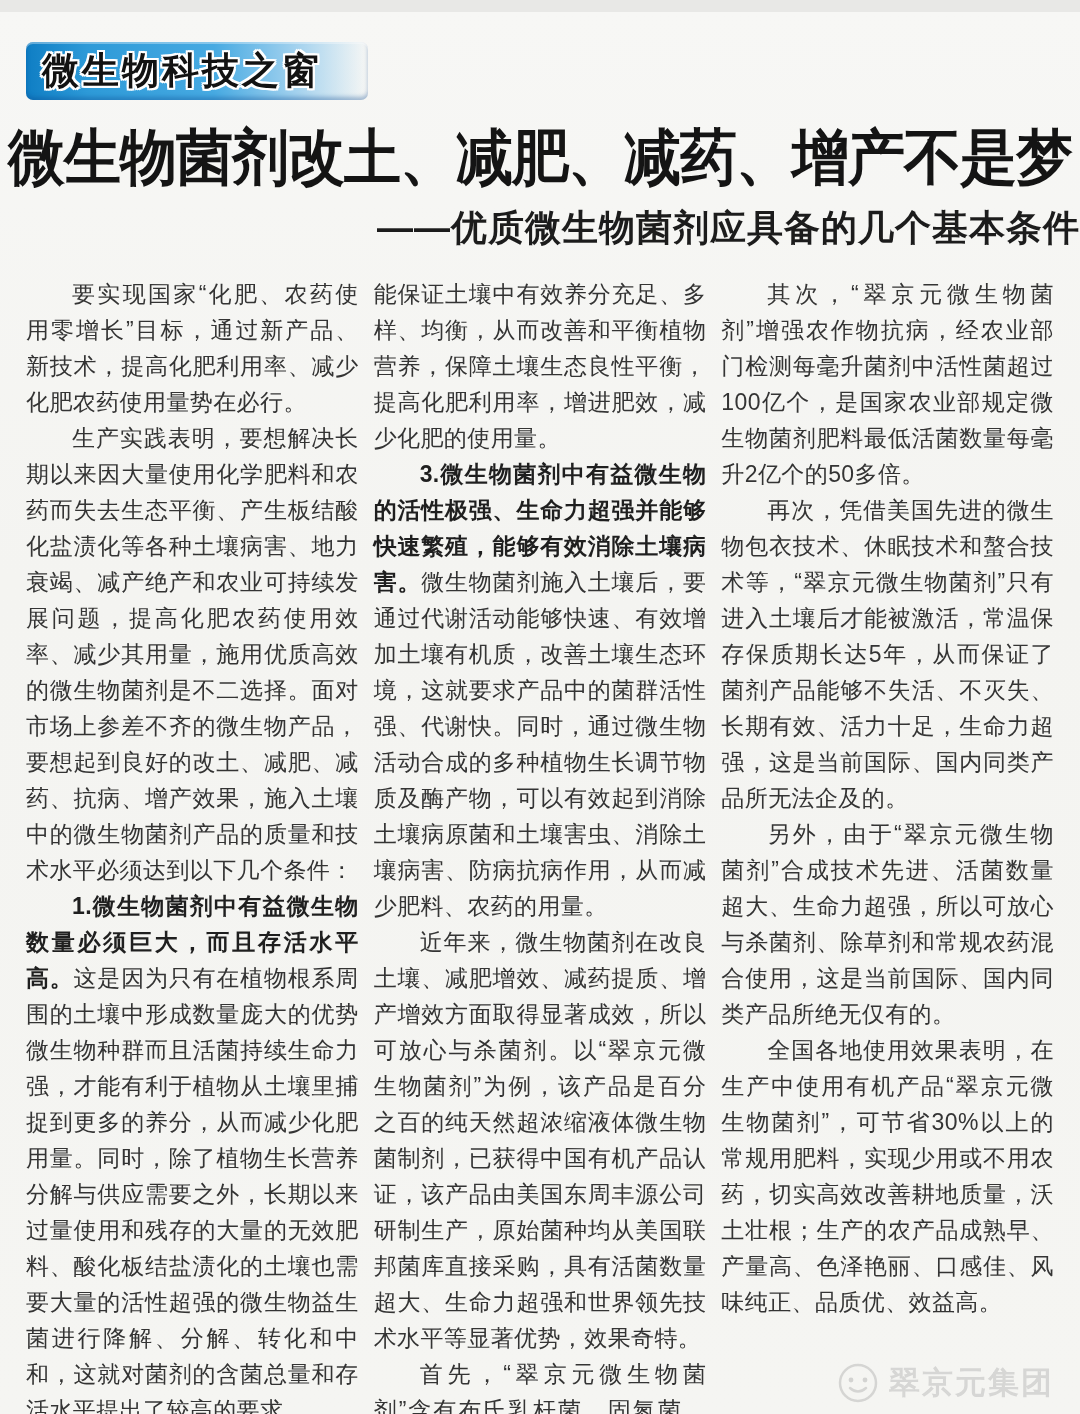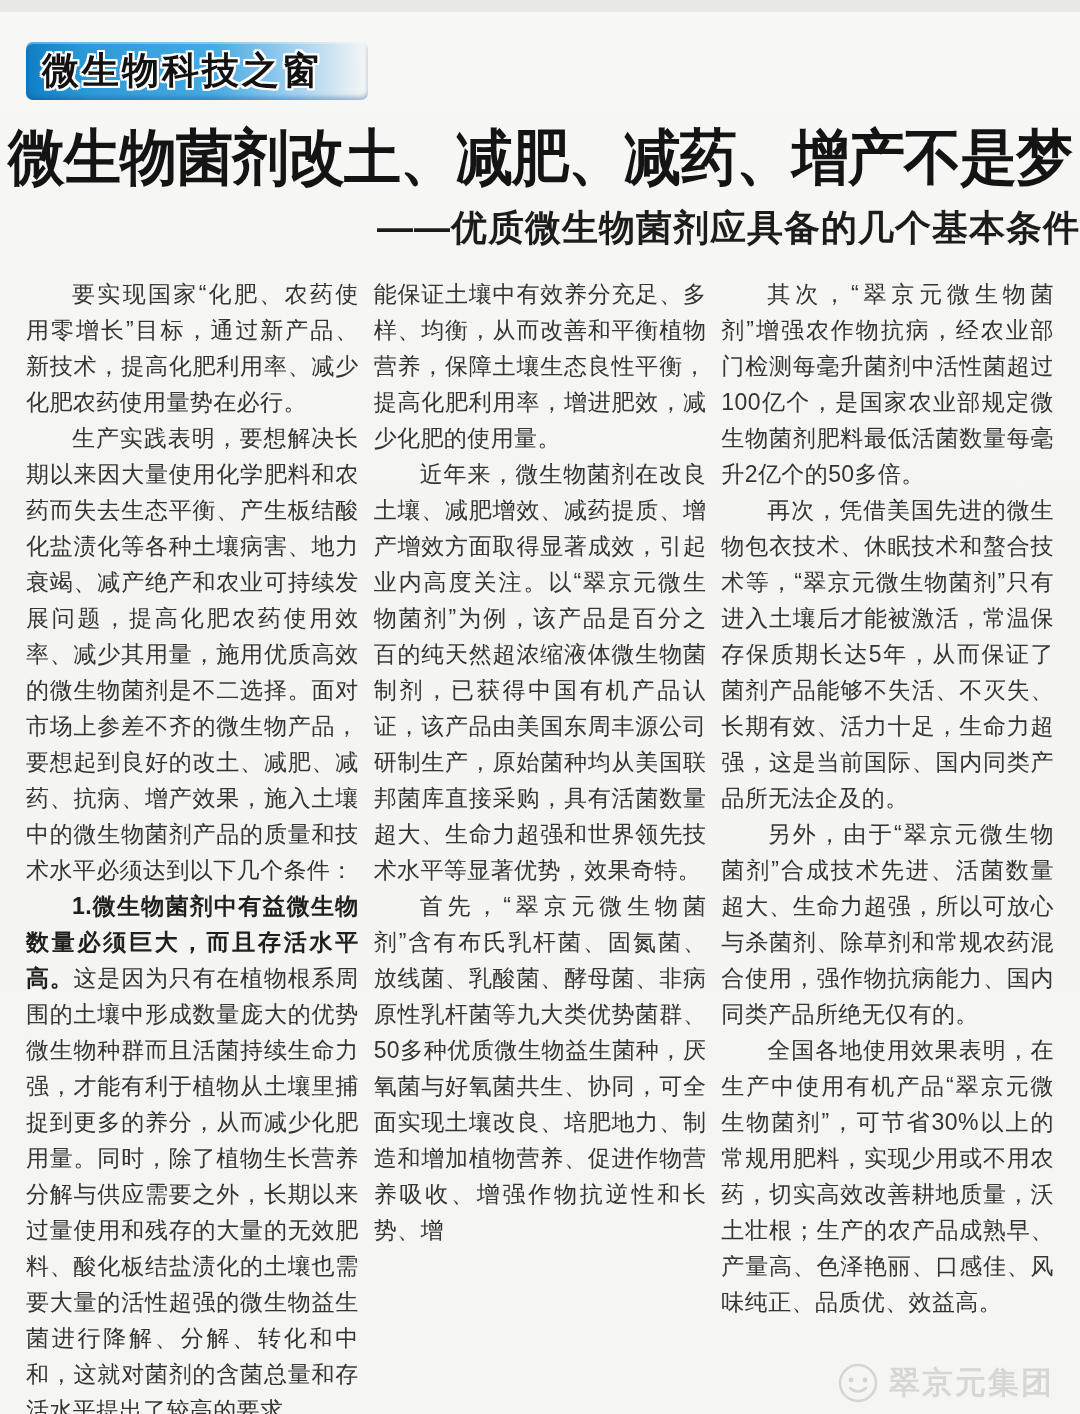--- a/index.html
+++ b/index.html
@@ -97,27 +97,28 @@
 
   <div class="columns">
       <div class="col">
         <p class="para indent">要实现国家“化肥、农药使用零增长”目标，通过新产品、新技术，提高化肥利用率、减少化肥农药使用量势在必行。</p>
         <p class="para indent">生产实践表明，要想解决长期以来因大量使用化学肥料和农药而失去生态平衡、产生板结酸化盐渍化等各种土壤病害、地力衰竭、减产绝产和农业可持续发展问题，提高化肥农药使用效率、减少其用量，施用优质高效的微生物菌剂是不二选择。面对市场上参差不齐的微生物产品，要想起到良好的改土、减肥、减药、抗病、增产效果，施入土壤中的微生物菌剂产品的质量和技术水平必须达到以下几个条件：</p>
         <p class="para indent"><b>1.微生物菌剂中有益微生物数量必须巨大，而且存活水平高。</b>这是因为只有在植物根系周围的土壤中形成数量庞大的优势微生物种群而且活菌持续生命力强，才能有利于植物从土壤里捕捉到更多的养分，从而减少化肥用量。同时，除了植物生长营养分解与供应需要之外，长期以来过量使用和残存的大量的无效肥料、酸化板结盐渍化的土壤也需要大量的活性超强的微生物益生菌进行降解、分解、转化和中和，这就对菌剂的含菌总量和存活水平提出了较高的要求。</p>
         <p class="para indent"><b>2.微生物菌剂中有益微生物菌群和益生菌种类繁多，相互增益。</b>这是因为土壤和肥料营养需要固氮菌、解磷菌、解钾菌等数十近百种益生菌协同作用，才</p>
       </div>
       <div class="col">
         <p class="para">能保证土壤中有效养分充足、多样、均衡，从而改善和平衡植物营养，保障土壤生态良性平衡，提高化肥利用率，增进肥效，减少化肥的使用量。</p>
-        <p class="para indent">近年来，微生物菌剂在改良土壤、减肥增效、减药提质、增产增效方面取得显著成效，引起业内高度关注。以“翠京元微生物菌剂”为例，该产品是百分之百的纯天然超浓缩液体微生物菌制剂，已获得中国有机产品认证，该产品由美国东周丰源公司研制生产，原始菌种均从美国联邦菌库直接采购，具有活菌数量超大、生命力超强和世界领先技术水平等显著优势，效果奇特。</p>
+        <p class="para indent"><b>3.微生物菌剂中有益微生物的活性极强、生命力超强并能够快速繁殖，能够有效消除土壤病害。</b>微生物菌剂施入土壤后，要通过代谢活动能够快速、有效增加土壤有机质，改善土壤生态环境，这就要求产品中的菌群活性强、代谢快。同时，通过微生物活动合成的多种植物生长调节物质及酶产物，可以有效起到消除土壤病原菌和土壤害虫、消除土壤病害、防病抗病作用，从而减少肥料、农药的用量。</p>
+        <p class="para indent">近年来，微生物菌剂在改良土壤、减肥增效、减药提质、增产增效方面取得显著成效，所以可放心与杀菌剂。以“翠京元微生物菌剂”为例，该产品是百分之百的纯天然超浓缩液体微生物菌制剂，已获得中国有机产品认证，该产品由美国东周丰源公司研制生产，原始菌种均从美国联邦菌库直接采购，具有活菌数量超大、生命力超强和世界领先技术水平等显著优势，效果奇特。</p>
         <p class="para indent">首先，“翠京元微生物菌剂”含有布氏乳杆菌、固氮菌、放线菌、乳酸菌、酵母菌、非病原性乳杆菌等九大类优势菌群、50多种优质微生物益生菌种，厌氧菌与好氧菌共生、协同，可全面实现土壤改良、培肥地力、制造和增加植物营养、促进作物营养吸收、增强作物抗逆性和长势、增</p>
       </div>
       <div class="col">
         <p class="para indent">其次，“翠京元微生物菌剂”增强农作物抗病，经农业部门检测每毫升菌剂中活性菌超过100亿个，是国家农业部规定微生物菌剂肥料最低活菌数量每毫升2亿个的50多倍。</p>
         <p class="para indent">再次，凭借美国先进的微生物包衣技术、休眠技术和螯合技术等，“翠京元微生物菌剂”只有进入土壤后才能被激活，常温保存保质期长达5年，从而保证了菌剂产品能够不失活、不灭失、长期有效、活力十足，生命力超强，这是当前国际、国内同类产品所无法企及的。</p>
-        <p class="para indent">另外，由于“翠京元微生物菌剂”合成技术先进、活菌数量超大、生命力超强，所以可放心与杀菌剂、除草剂和常规农药混合使用，强作物抗病能力、国内同类产品所绝无仅有的。</p>
+        <p class="para indent">另外，由于“翠京元微生物菌剂”合成技术先进、活菌数量超大、生命力超强，所以可放心与杀菌剂、除草剂和常规农药混合使用，这是当前国际、国内同类产品所绝无仅有的。</p>
         <p class="para indent">全国各地使用效果表明，在生产中使用有机产品“翠京元微生物菌剂”，可节省30%以上的常规用肥料，实现少用或不用农药，切实高效改善耕地质量，沃土壮根；生产的农产品成熟早、产量高、色泽艳丽、口感佳、风味纯正、品质优、效益高。</p>
       </div>
     </div>
 
   <div class="watermark">
     <svg width="42" height="42" viewBox="0 0 42 42">
       <circle cx="21" cy="21" r="18" fill="none" stroke="rgba(140,140,140,.6)" stroke-width="2.5"></circle>
       <circle cx="14" cy="18" r="2.4" fill="rgba(140,140,140,.65)"></circle>
       <circle cx="28" cy="18" r="2.4" fill="rgba(140,140,140,.65)"></circle>
       <path d="M13 26 q8 7 16 0" fill="none" stroke="rgba(140,140,140,.6)" stroke-width="2.5" stroke-linecap="round"></path>

